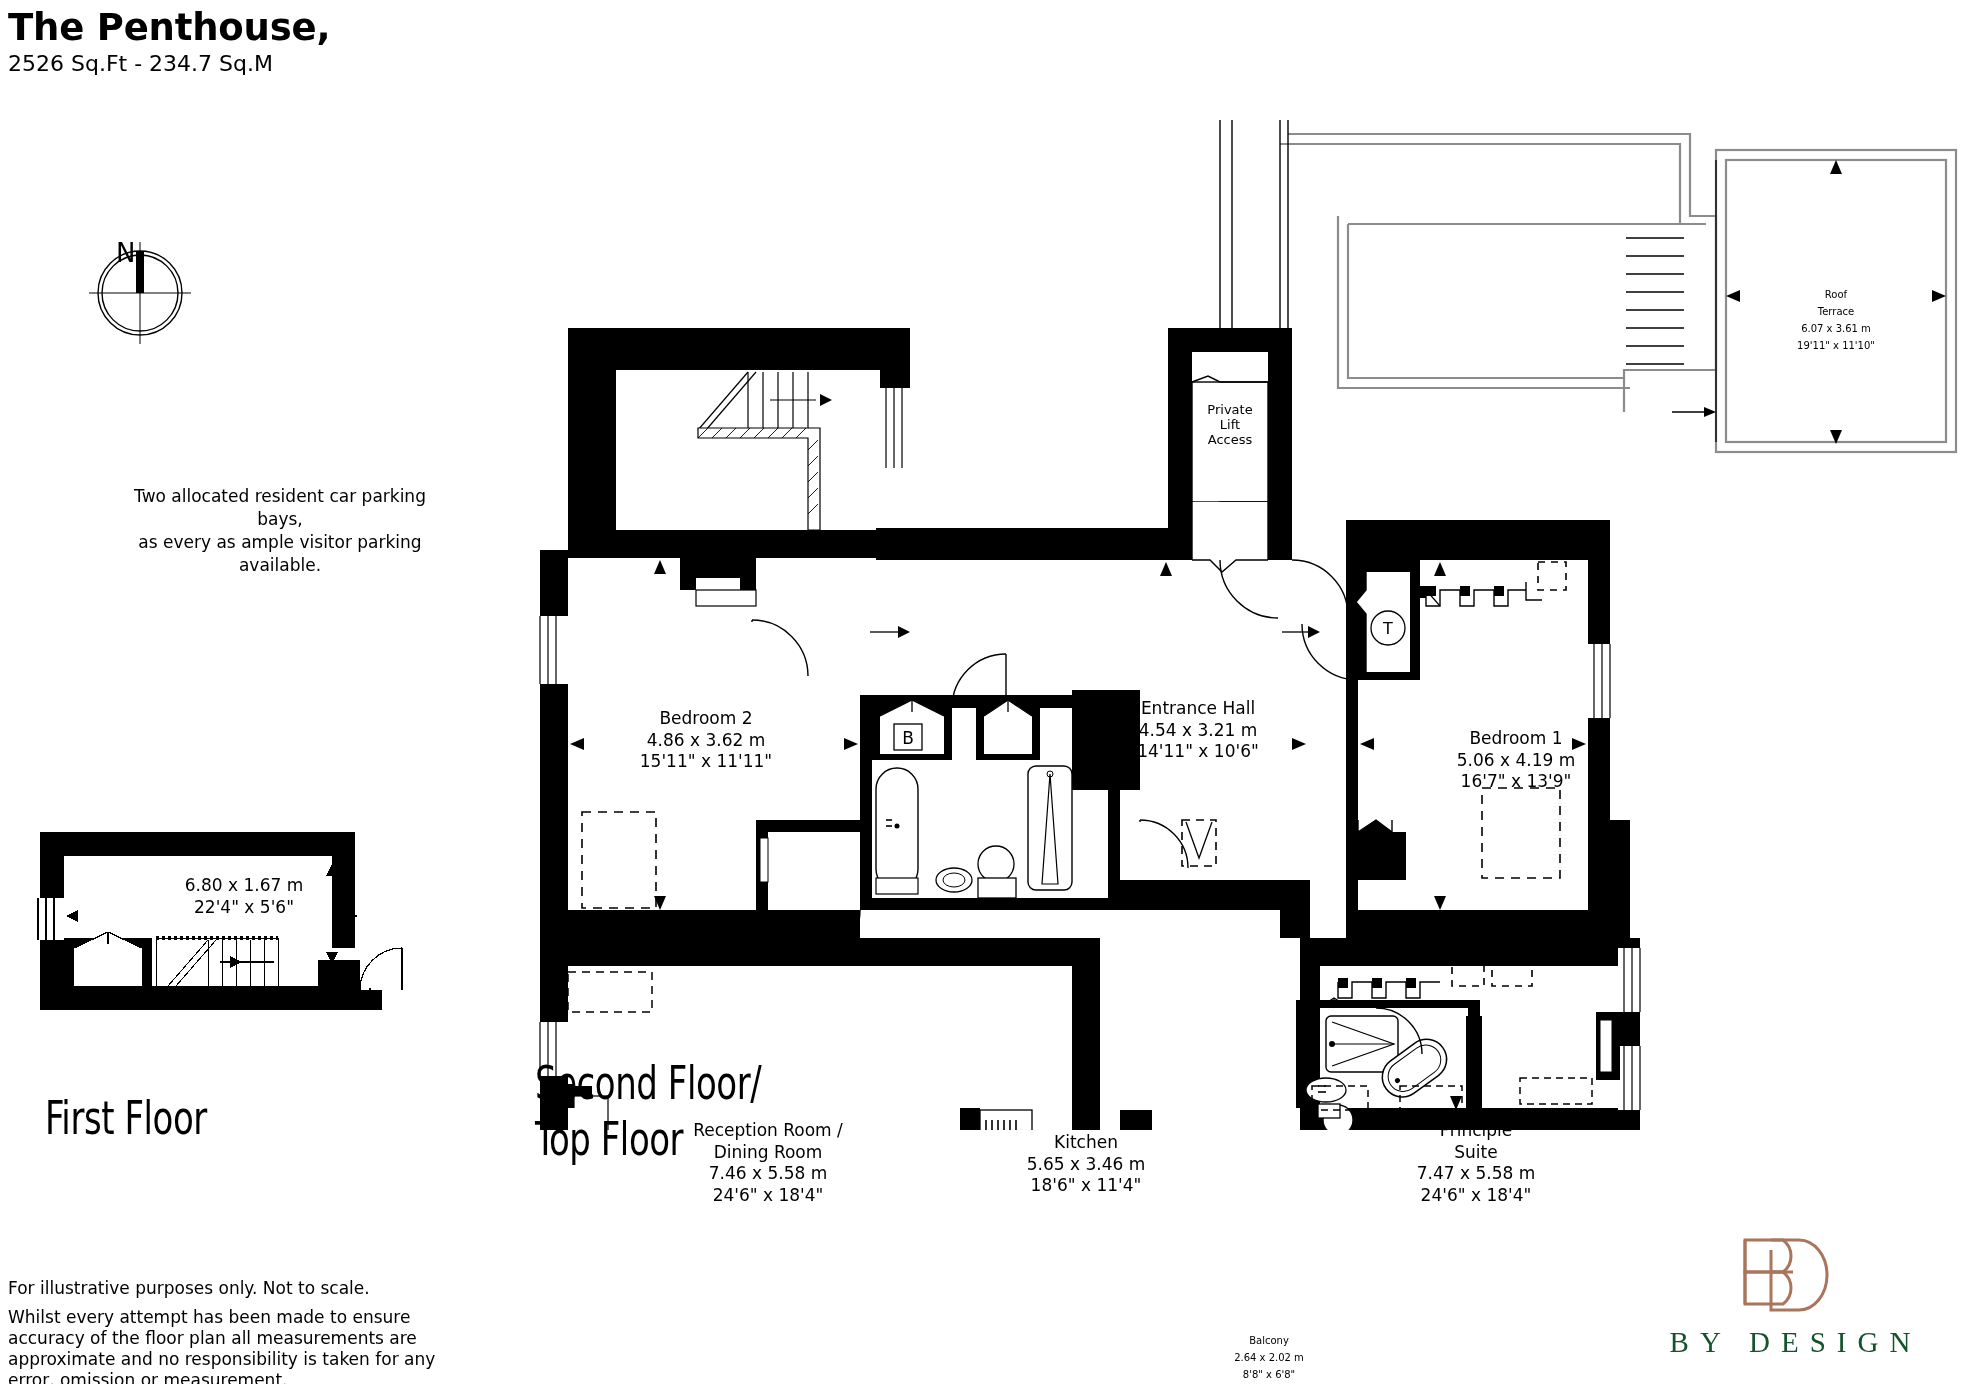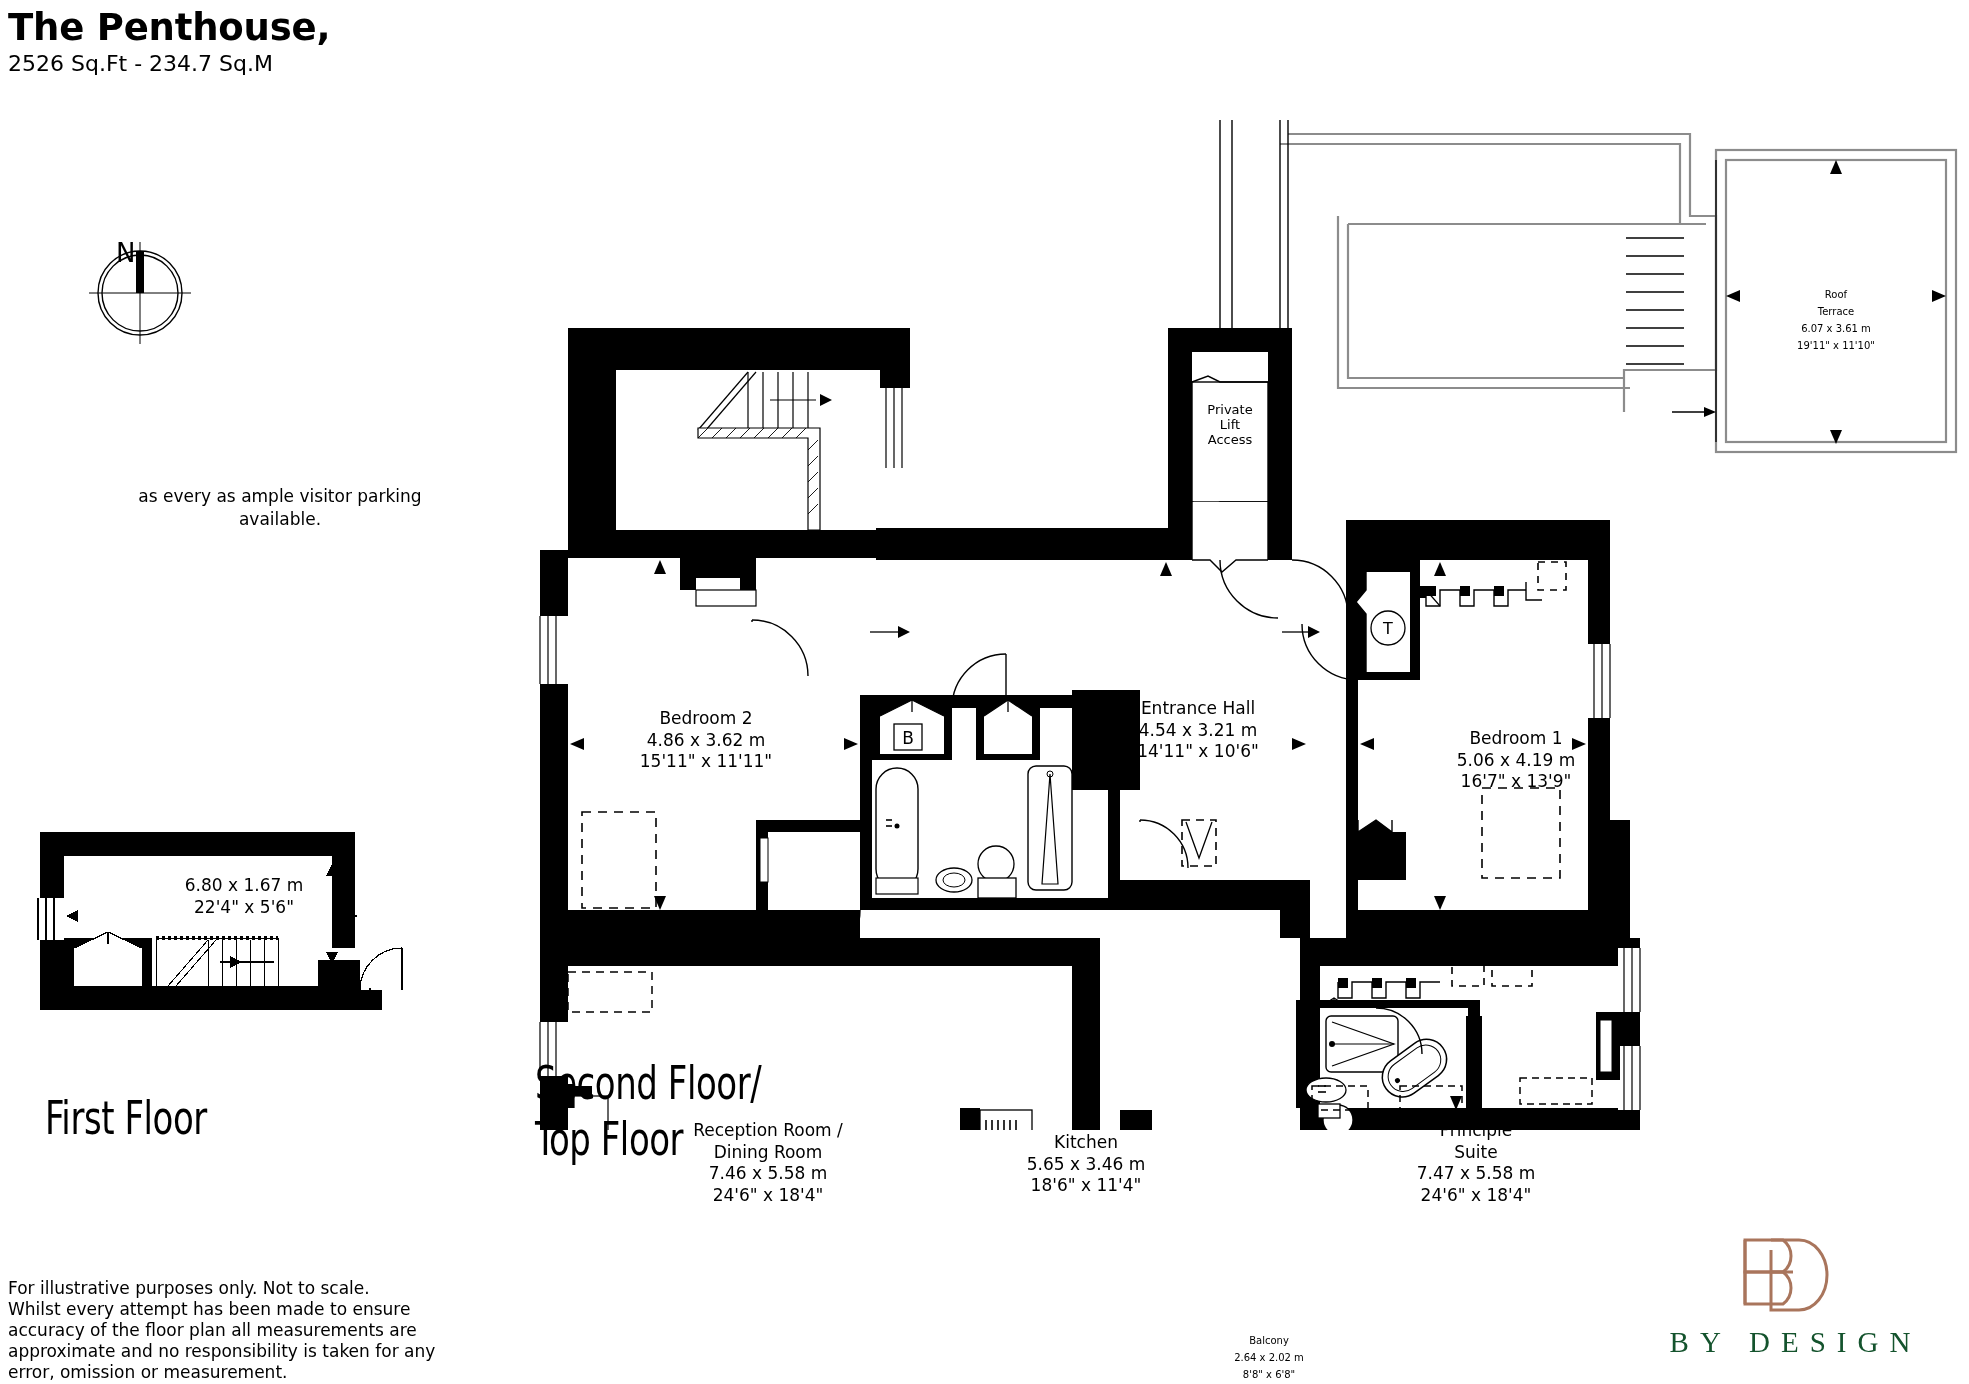--- a/index.html
+++ b/index.html
@@ -40,21 +40,21 @@
     font-family:"Liberation Sans Narrow","DejaVu Sans Condensed","Liberation Sans",sans-serif;
     font-size:46px;line-height:56px;font-weight:400;letter-spacing:-0.5px;
     transform:scaleX(0.82);transform-origin:left top;
   }
   #first-floor-caption{left:45px;top:1090px;}
   #second-floor-caption{left:535px;top:1055px;}
 
   
   #disclaimer{left:8px;top:1277px;width:470px;}
   #disclaimer-line-1{
-    font-family:"DejaVu Sans",sans-serif;font-size:17px;line-height:22px;margin-bottom:0;
+    font-family:"DejaVu Sans",sans-serif;font-size:17px;line-height:22px;margin-bottom:8px;
   }
   #disclaimer-body{
     font-family:"DejaVu Sans",sans-serif;font-size:17px;line-height:21px;
   }
 
   
   #logo-block{left:1625px;top:1228px;width:330px;text-align:center;}
   #logo-wordmark{
     font-family:"Liberation Serif","DejaVu Serif",serif;
     font-size:29px;letter-spacing:11px;color:#14532d;margin-top:6px;padding-left:11px;
@@ -87,20 +87,21 @@
 <div class="abs" id="compass-label">N</div>
 <svg class="abs" id="compass" viewBox="0 0 110 110">
   <line x1="55" y1="4" x2="55" y2="106" stroke="#000" stroke-width="1"></line>
   <line x1="4" y1="55" x2="106" y2="55" stroke="#000" stroke-width="1"></line>
   <circle cx="55" cy="55" r="42" fill="none" stroke="#000" stroke-width="1.4"></circle>
   <circle cx="55" cy="55" r="38" fill="none" stroke="#000" stroke-width="1.4"></circle>
   <rect x="51" y="13" width="8" height="42" fill="#000"></rect>
 </svg>
 
 <div class="abs" id="parking-note">
+  <div>Two allocated resident car parking bays,</div>
   <div>as every as ample visitor parking available.</div>
 </div>
 
 <div class="abs" id="plan-first">
   <svg width="430" height="200" viewBox="0 0 430 200" shape-rendering="crispEdges">
 
     <path d="M10,12 L325,12 L325,140 L352,140 L352,190 L10,190 Z" fill="#000"></path>
 
     <path d="M34,36 L302,36 L302,128 L330,128 L330,166 L34,166 Z" fill="#fff"></path>
 

